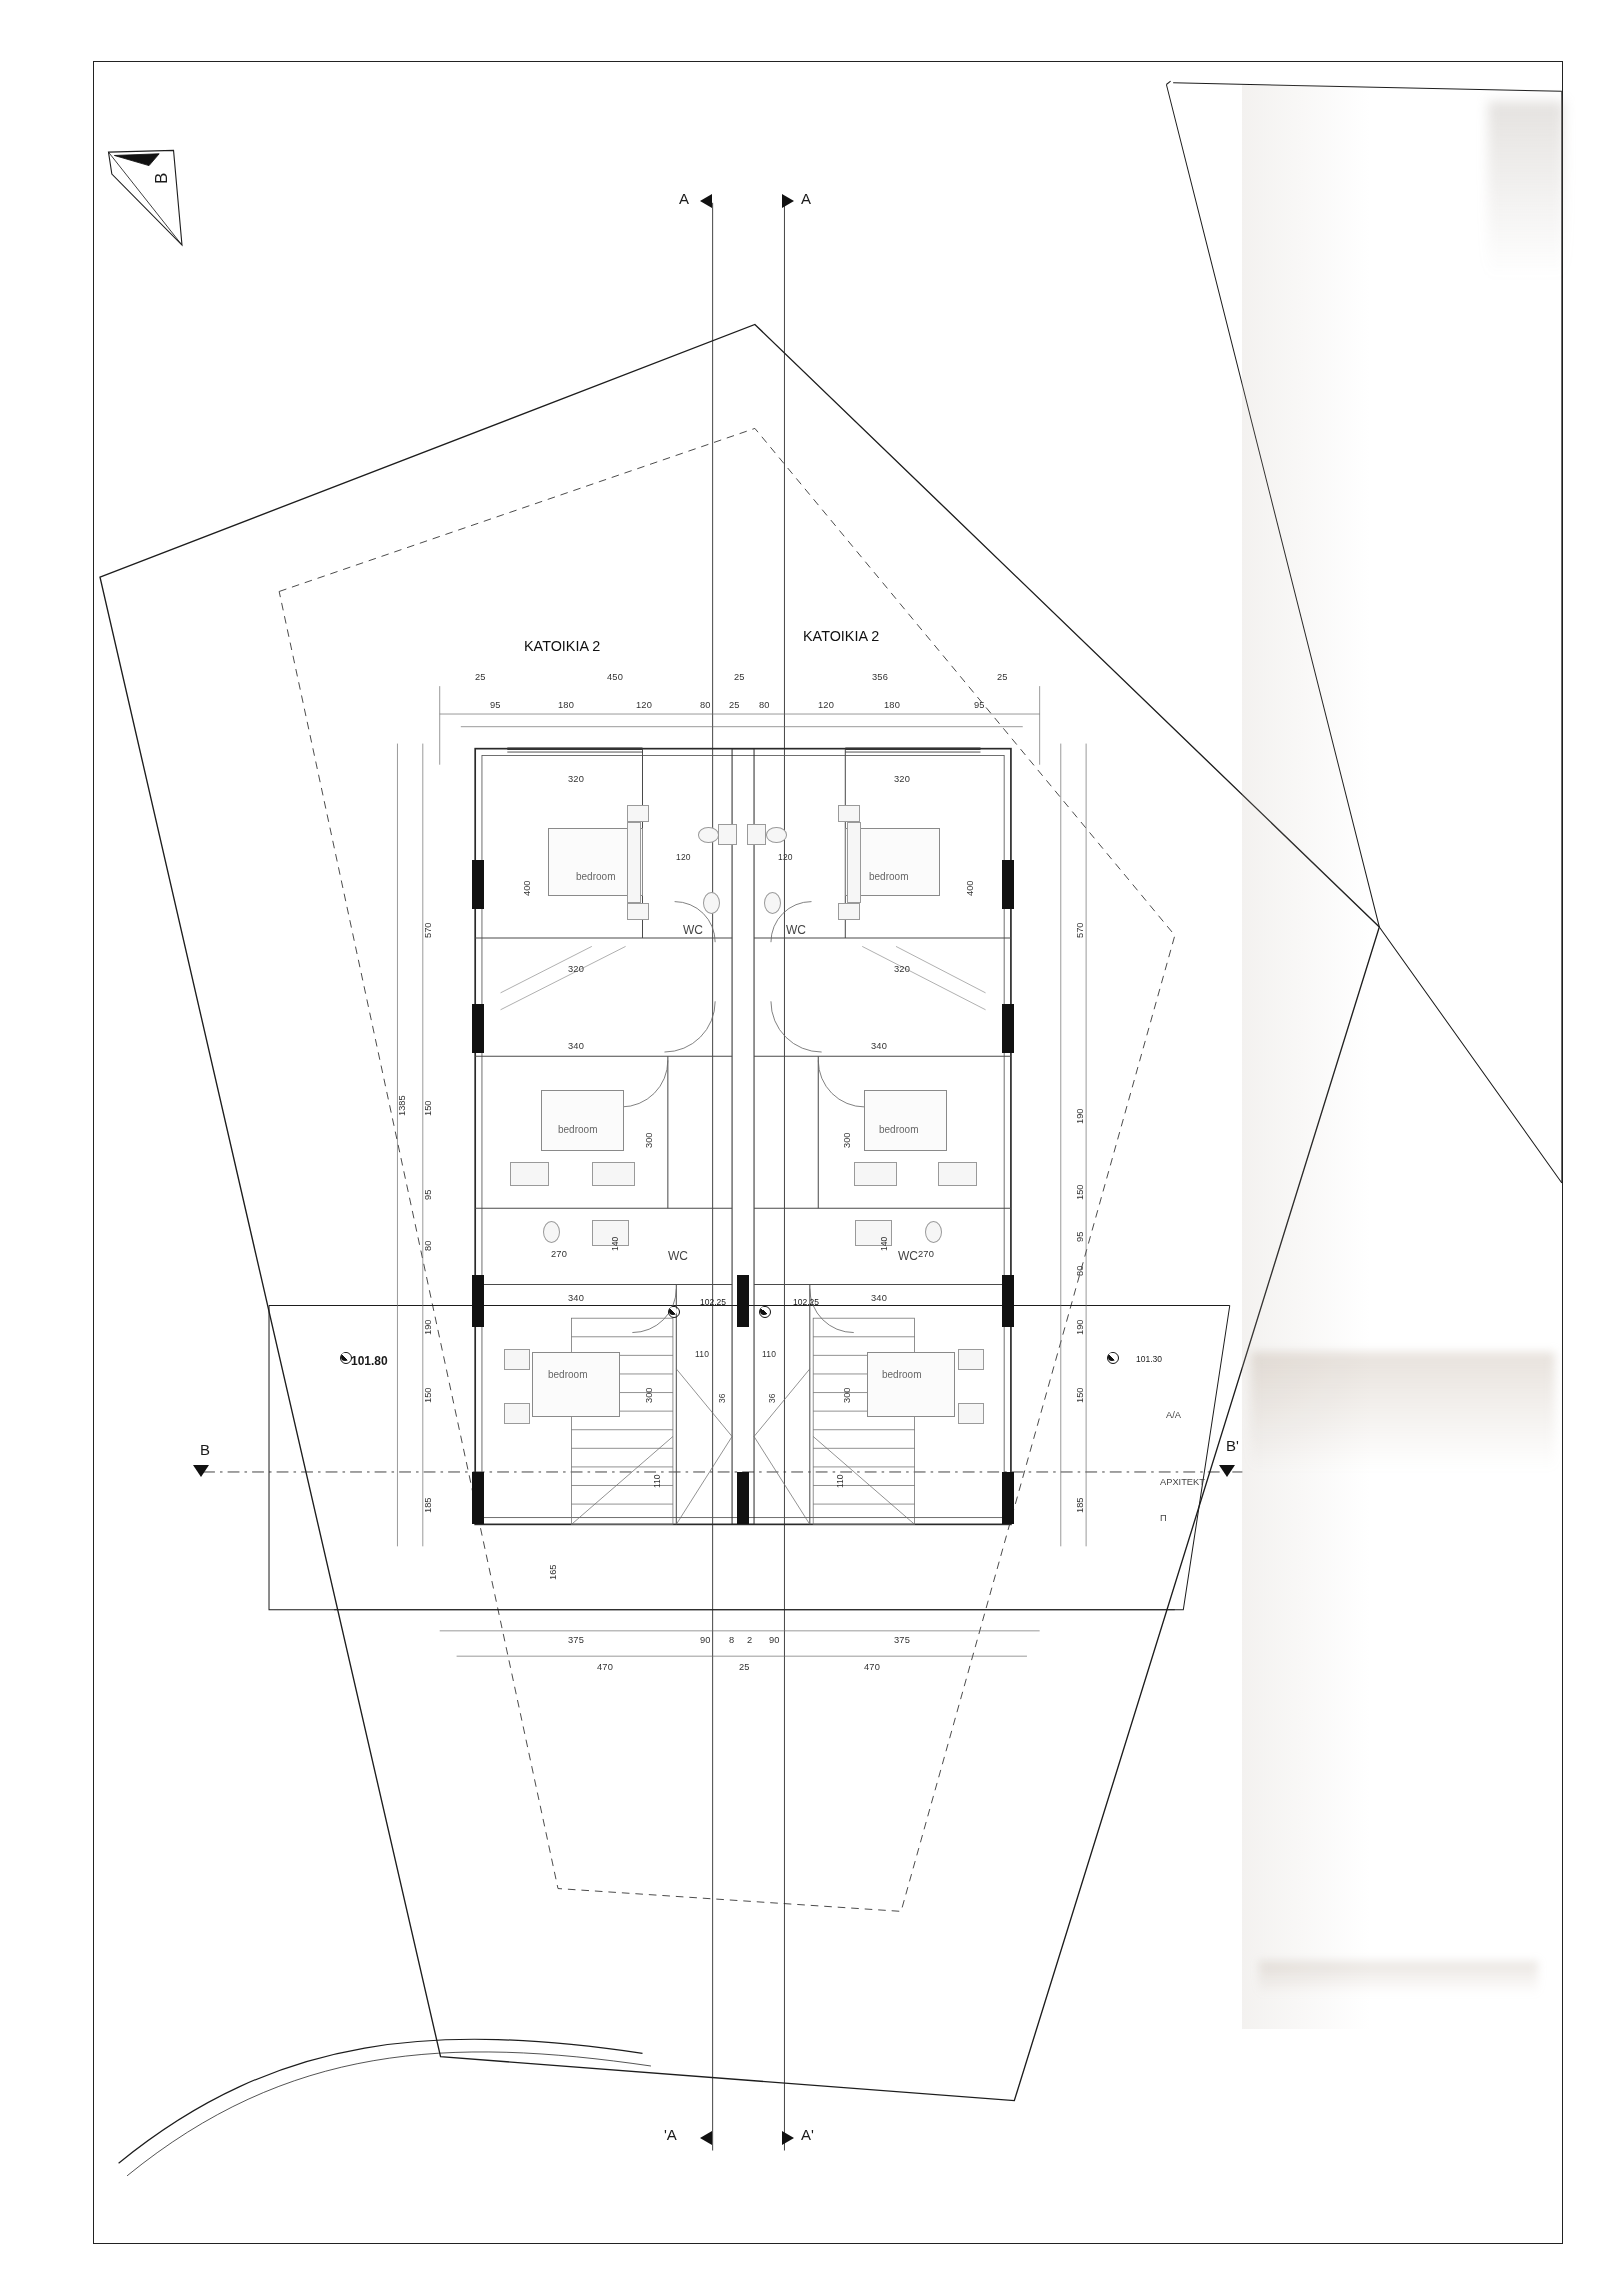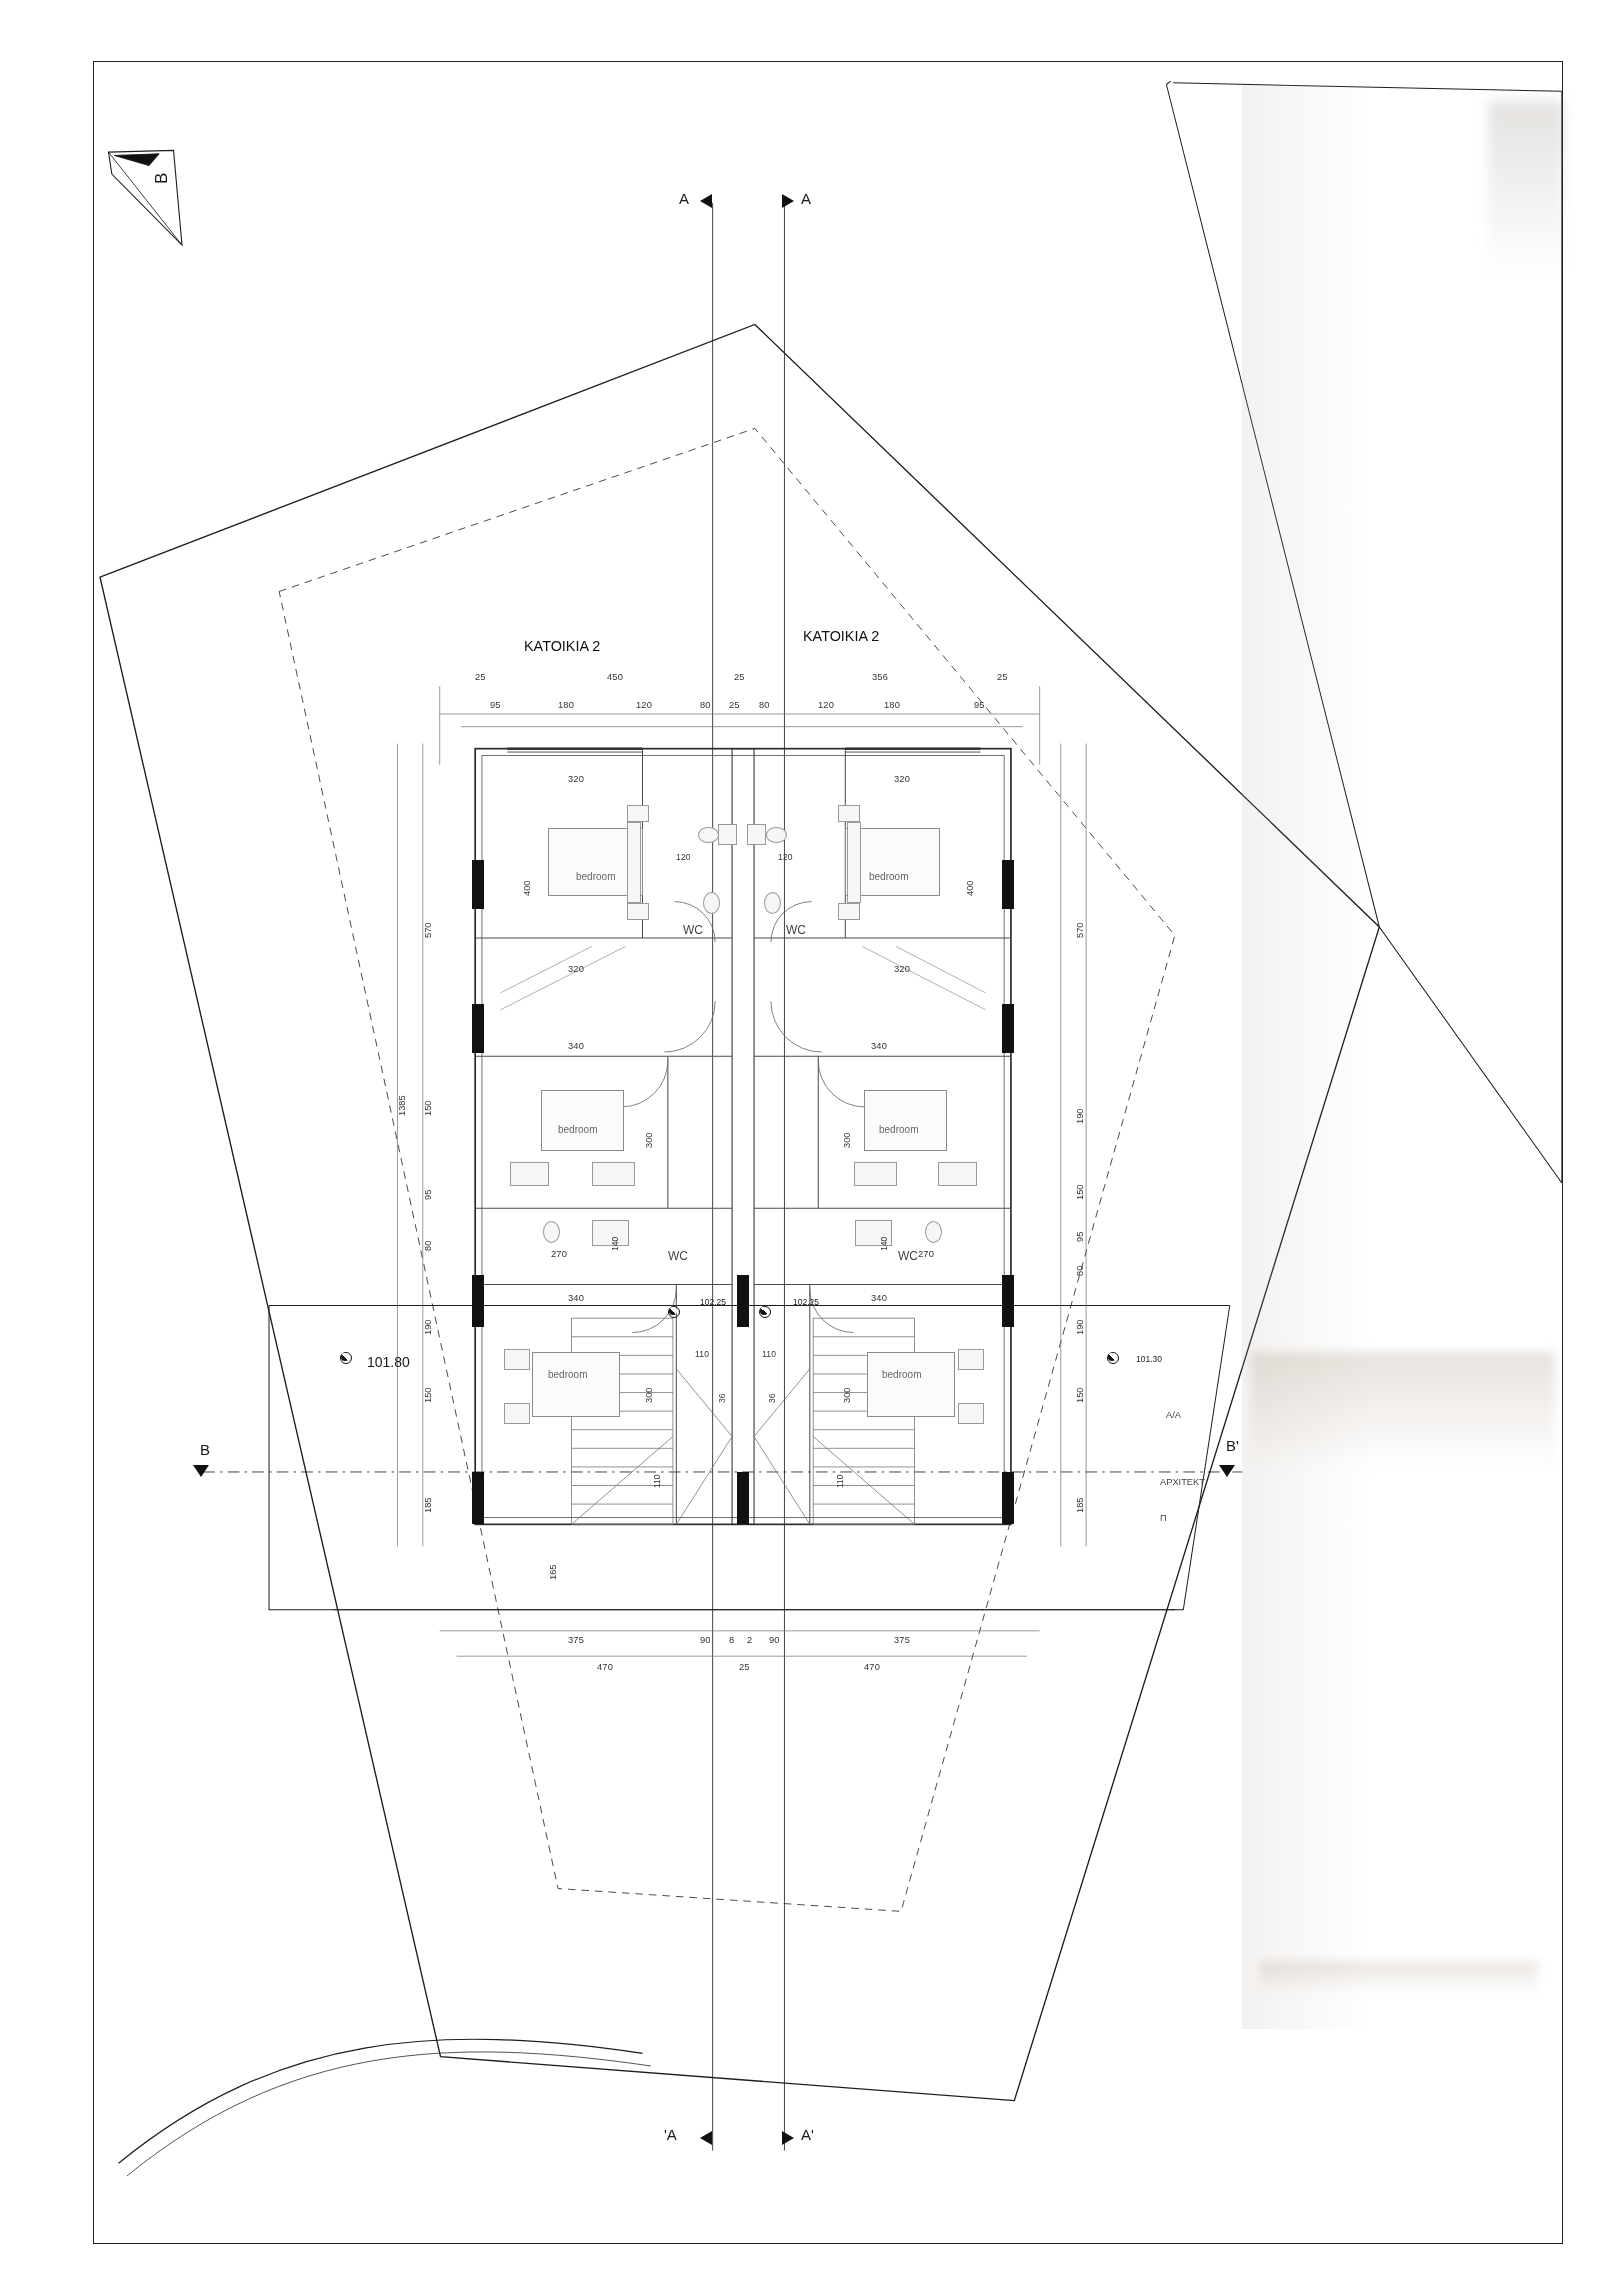--- a/index.html
+++ b/index.html
@@ -232,21 +232,21 @@
   <div class="txt tiny" style="left:683px;top:923px;">WC</div>
   <div class="txt tiny" style="left:786px;top:923px;">WC</div>
   <div class="txt tiny" style="left:668px;top:1249px;">WC</div>
   <div class="txt tiny" style="left:898px;top:1249px;">WC</div>
 
   <div class="lvlmark" style="left:668px;top:1306px;"></div>
   <div class="txt" style="left:700px;top:1297px;font-size:8.5px;">102.25</div>
   <div class="lvlmark" style="left:759px;top:1306px;"></div>
   <div class="txt" style="left:793px;top:1297px;font-size:8.5px;">102.25</div>
   <div class="lvlmark" style="left:340px;top:1352px;"></div>
-  <div class="txt" style="left:367px;top:1354px;font-size:14px;">101.80</div>
+  <div class="txt" style="left:351px;top:1354px;font-size:12px;font-weight:bold;">101.80</div>
   <div class="lvlmark" style="left:1107px;top:1352px;"></div>
   <div class="txt" style="left:1136px;top:1354px;font-size:8.5px;">101.30</div>
 
   <div class="txt tiny" style="left:1166px;top:1410px;font-size:9.3px;">Α/Α</div>
   <div class="txt tiny" style="left:1160px;top:1477px;font-size:9.3px;">ΑΡΧΙΤΕΚΤ</div>
   <div class="txt tiny" style="left:1160px;top:1513px;font-size:9.3px;">Π</div>
 
   <div class="txt dim" style="left:475px;top:672px;">25</div>
   <div class="txt dim" style="left:607px;top:672px;">450</div>
   <div class="txt dim" style="left:734px;top:672px;">25</div>

